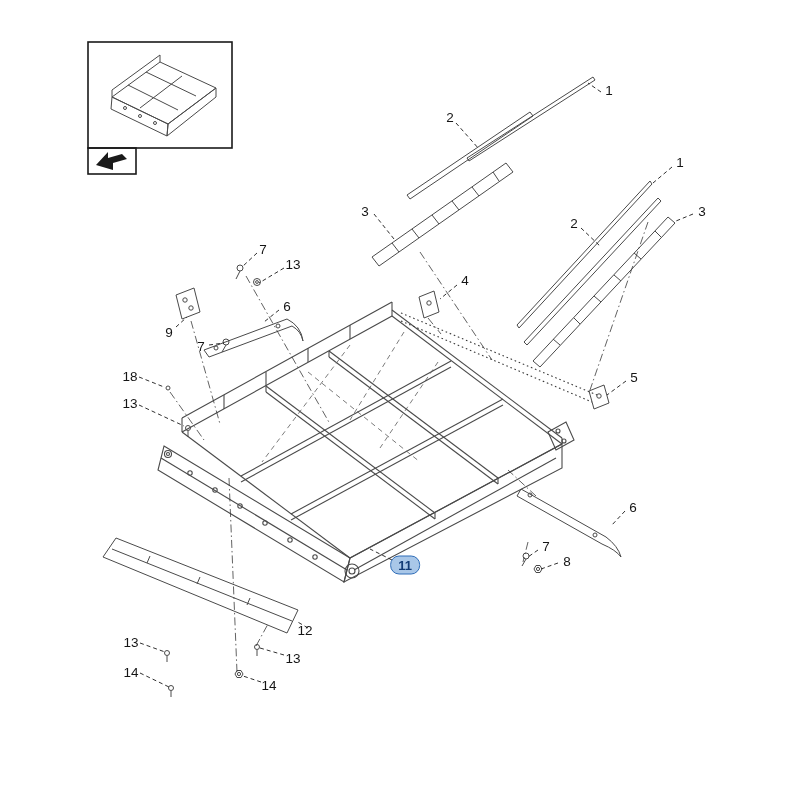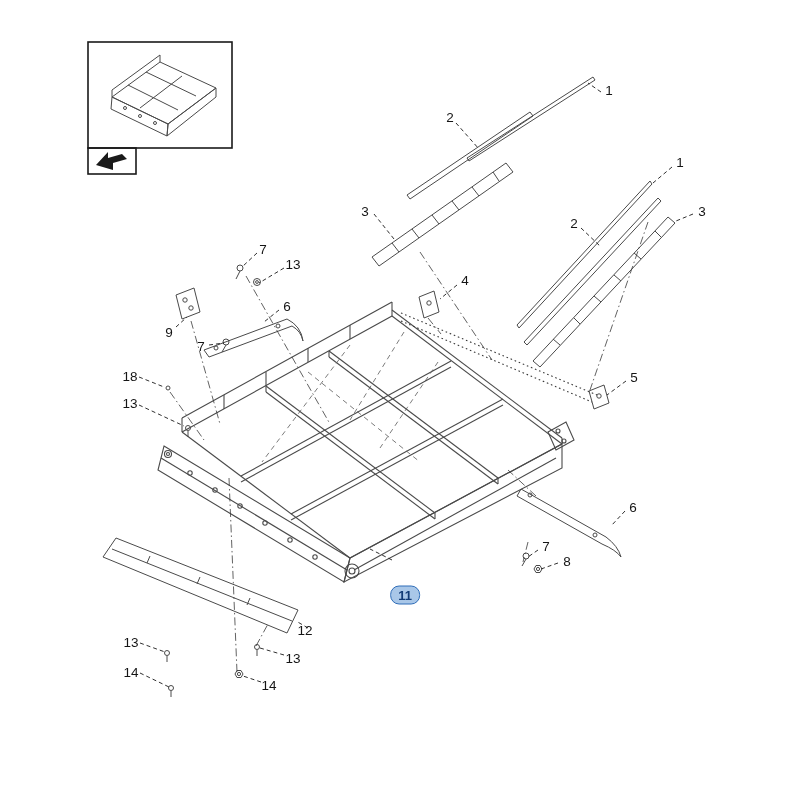--- a/index.html
+++ b/index.html
@@ -6,21 +6,21 @@
   body{width:800px;height:800px;font-family:"Liberation Sans",sans-serif;}
   .stage{position:relative;width:800px;height:800px;background:#ffffff;overflow:hidden;}
   .stage svg{position:absolute;left:0;top:0;}
   .callout{
     position:absolute;transform:translate(-50%,-50%);
     font:400 13.5px "Liberation Sans",sans-serif;color:#151515;
     white-space:nowrap;z-index:5;
   }
   .callout.highlight{
     background:#a9c7e8;border:1.6px solid #2f6db8;color:#123c77;
-    font-weight:bold;font-size:13px;padding:0 7px;line-height:17px;border-radius:9px;margin-top:30px;
+    font-weight:bold;font-size:13px;padding:0 7px;line-height:17px;border-radius:9px;
   }
 </style>
 </head>
 <body>
 
 <div class="stage">
 
 <svg width="800" height="800" viewBox="0 0 800 800">
 
   <g stroke="#1a1a1a" fill="none" stroke-width="1.6">

